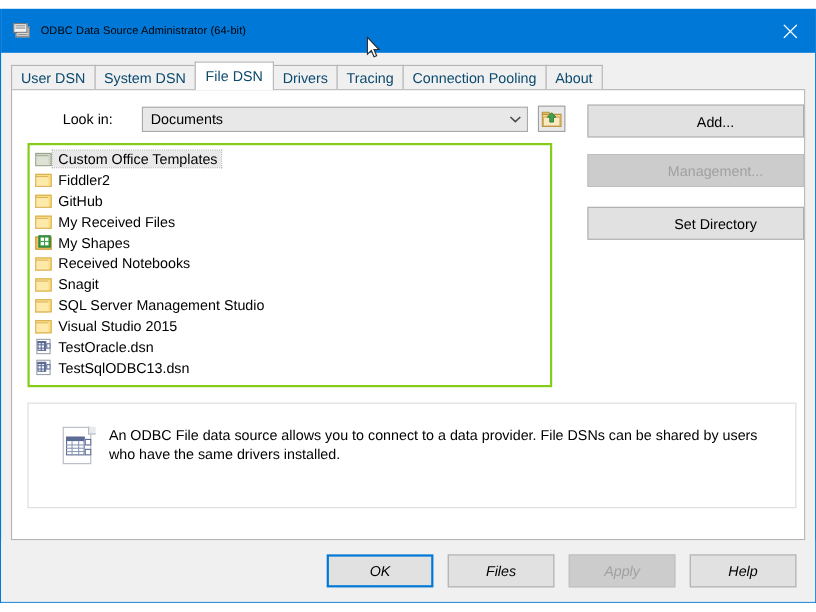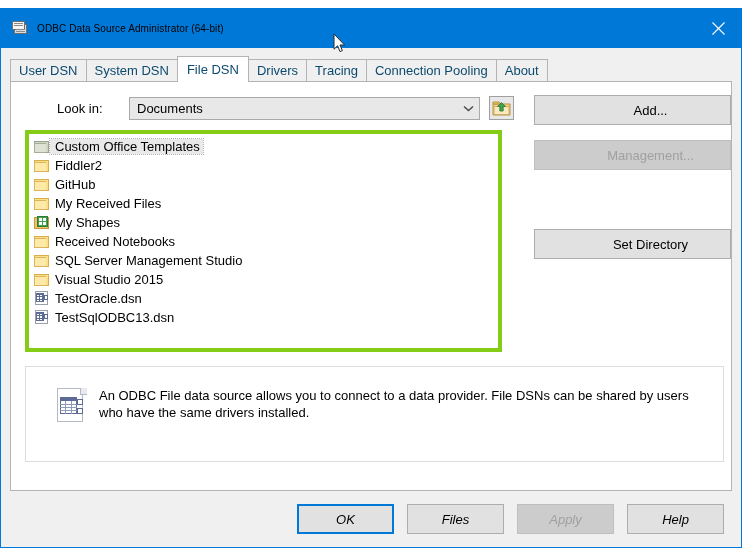--- a/index.html
+++ b/index.html
@@ -155,21 +155,21 @@
     display: flex; align-items: center; justify-content: center;
     position: relative;
   }
 
   
   #filelist {
     position: absolute;
     left: 14px; top: 48px;
     width: 477px; height: 222px;
     background: #ffffff;
-    border: 4px solid #84cc16;
+    border: 2px solid #84cc16;
     padding: 3px 0 0 3px;
     overflow: hidden;
   }
   #filelist-cols {
     display: flex;
     flex-direction: column;
     flex-wrap: wrap;
     height: 214px;
     align-content: flex-start;
   }
@@ -288,21 +288,21 @@
 
   #side-buttons {
     position: absolute;
     left: 523px; top: 13px;
     width: 190px;
   }
   #side-buttons .btn { width: 197px; height: 30px; padding-left: 36px; }
   #btn-add { margin-bottom: 15px; }
   #btn-remove { margin-bottom: 15px; }
   #btn-configure { margin-bottom: 15px; }
-  #btn-setdir { margin-top: 59px; }
+  #btn-setdir { margin-top: 18px; }
 
   
   #descbox {
     position: absolute;
     left: 14px; top: 284px;
     width: 699px; height: 96px;
     border: 1px solid #dcdcdc;
     background: #ffffff;
   }
   #desc-icon {
@@ -478,20 +478,27 @@
             <span class="sq" style="left:9px; top:6px;"></span>
           </span>
           <span class="label">My Shapes</span>
         </div>
         <div class="file-item">
           <span class="icon-folder">
               <span class="back"></span>
               <span class="front"></span>
             </span>
           <span class="label">Received Notebooks</span>
+        </div>
+        <div class="file-item">
+          <span class="icon-folder">
+              <span class="back"></span>
+              <span class="front"></span>
+            </span>
+          <span class="label">Snagit</span>
         </div>
         <div class="file-item">
           <span class="icon-folder">
               <span class="back"></span>
               <span class="front"></span>
             </span>
           <span class="label">SQL Server Management Studio</span>
         </div>
         <div class="file-item">
           <span class="icon-folder">

